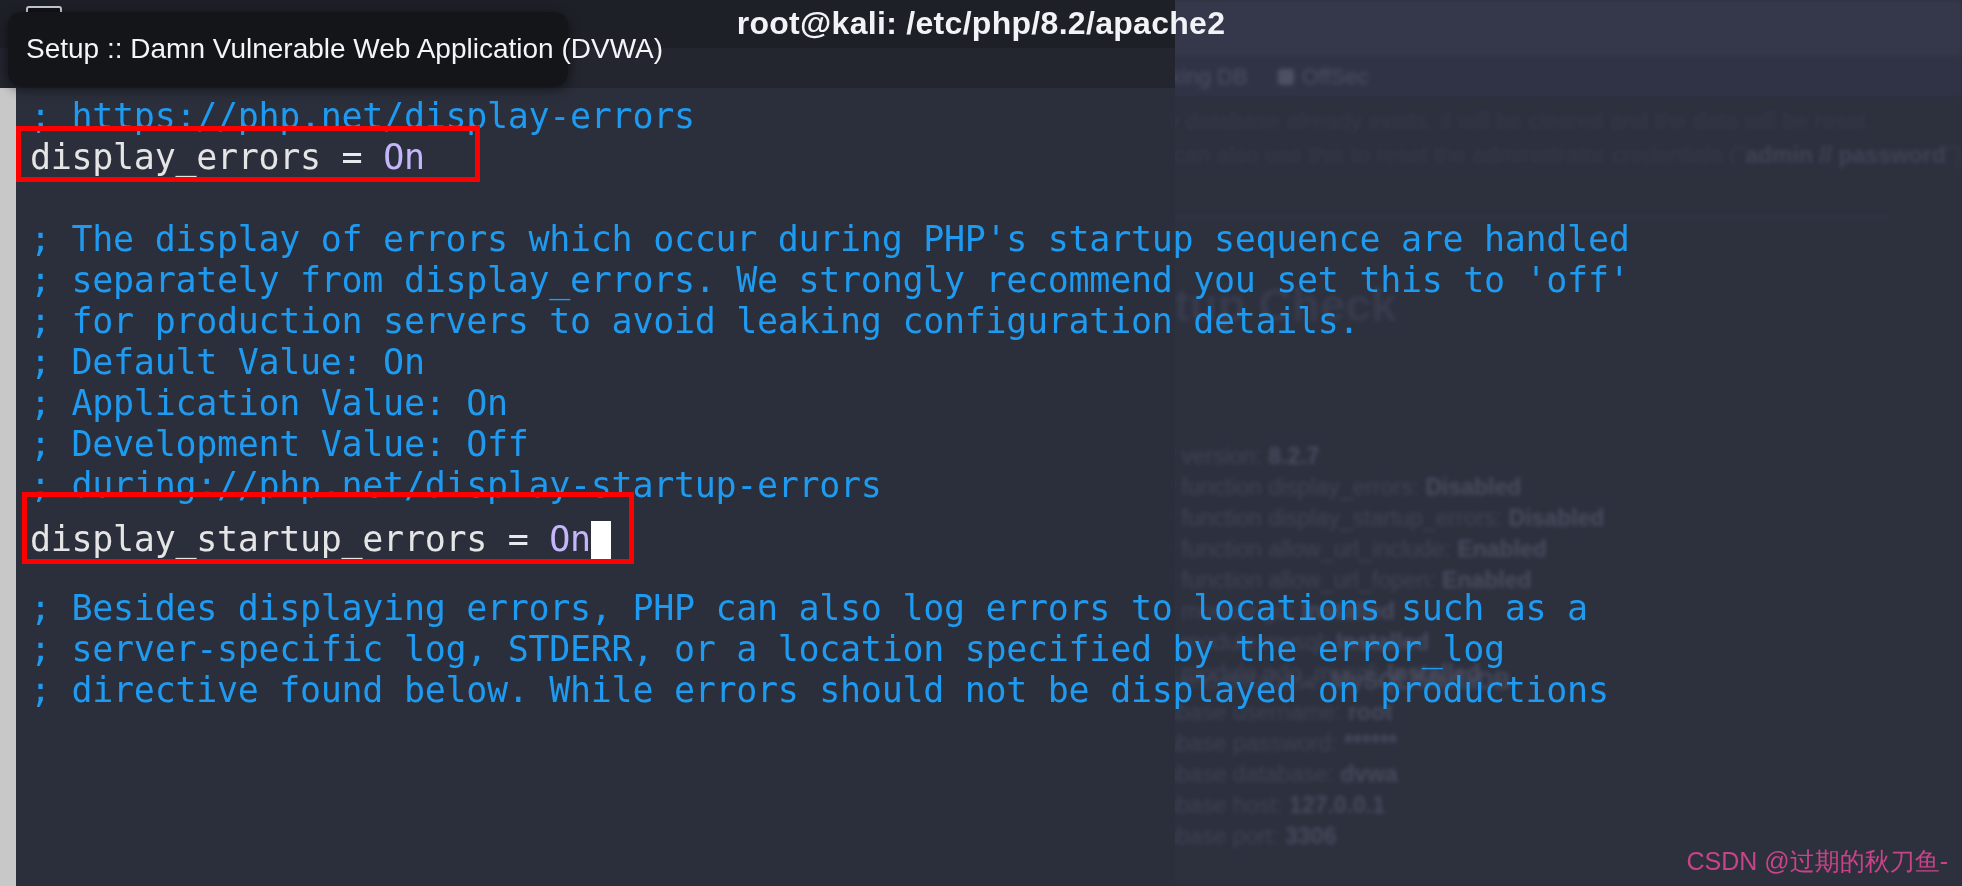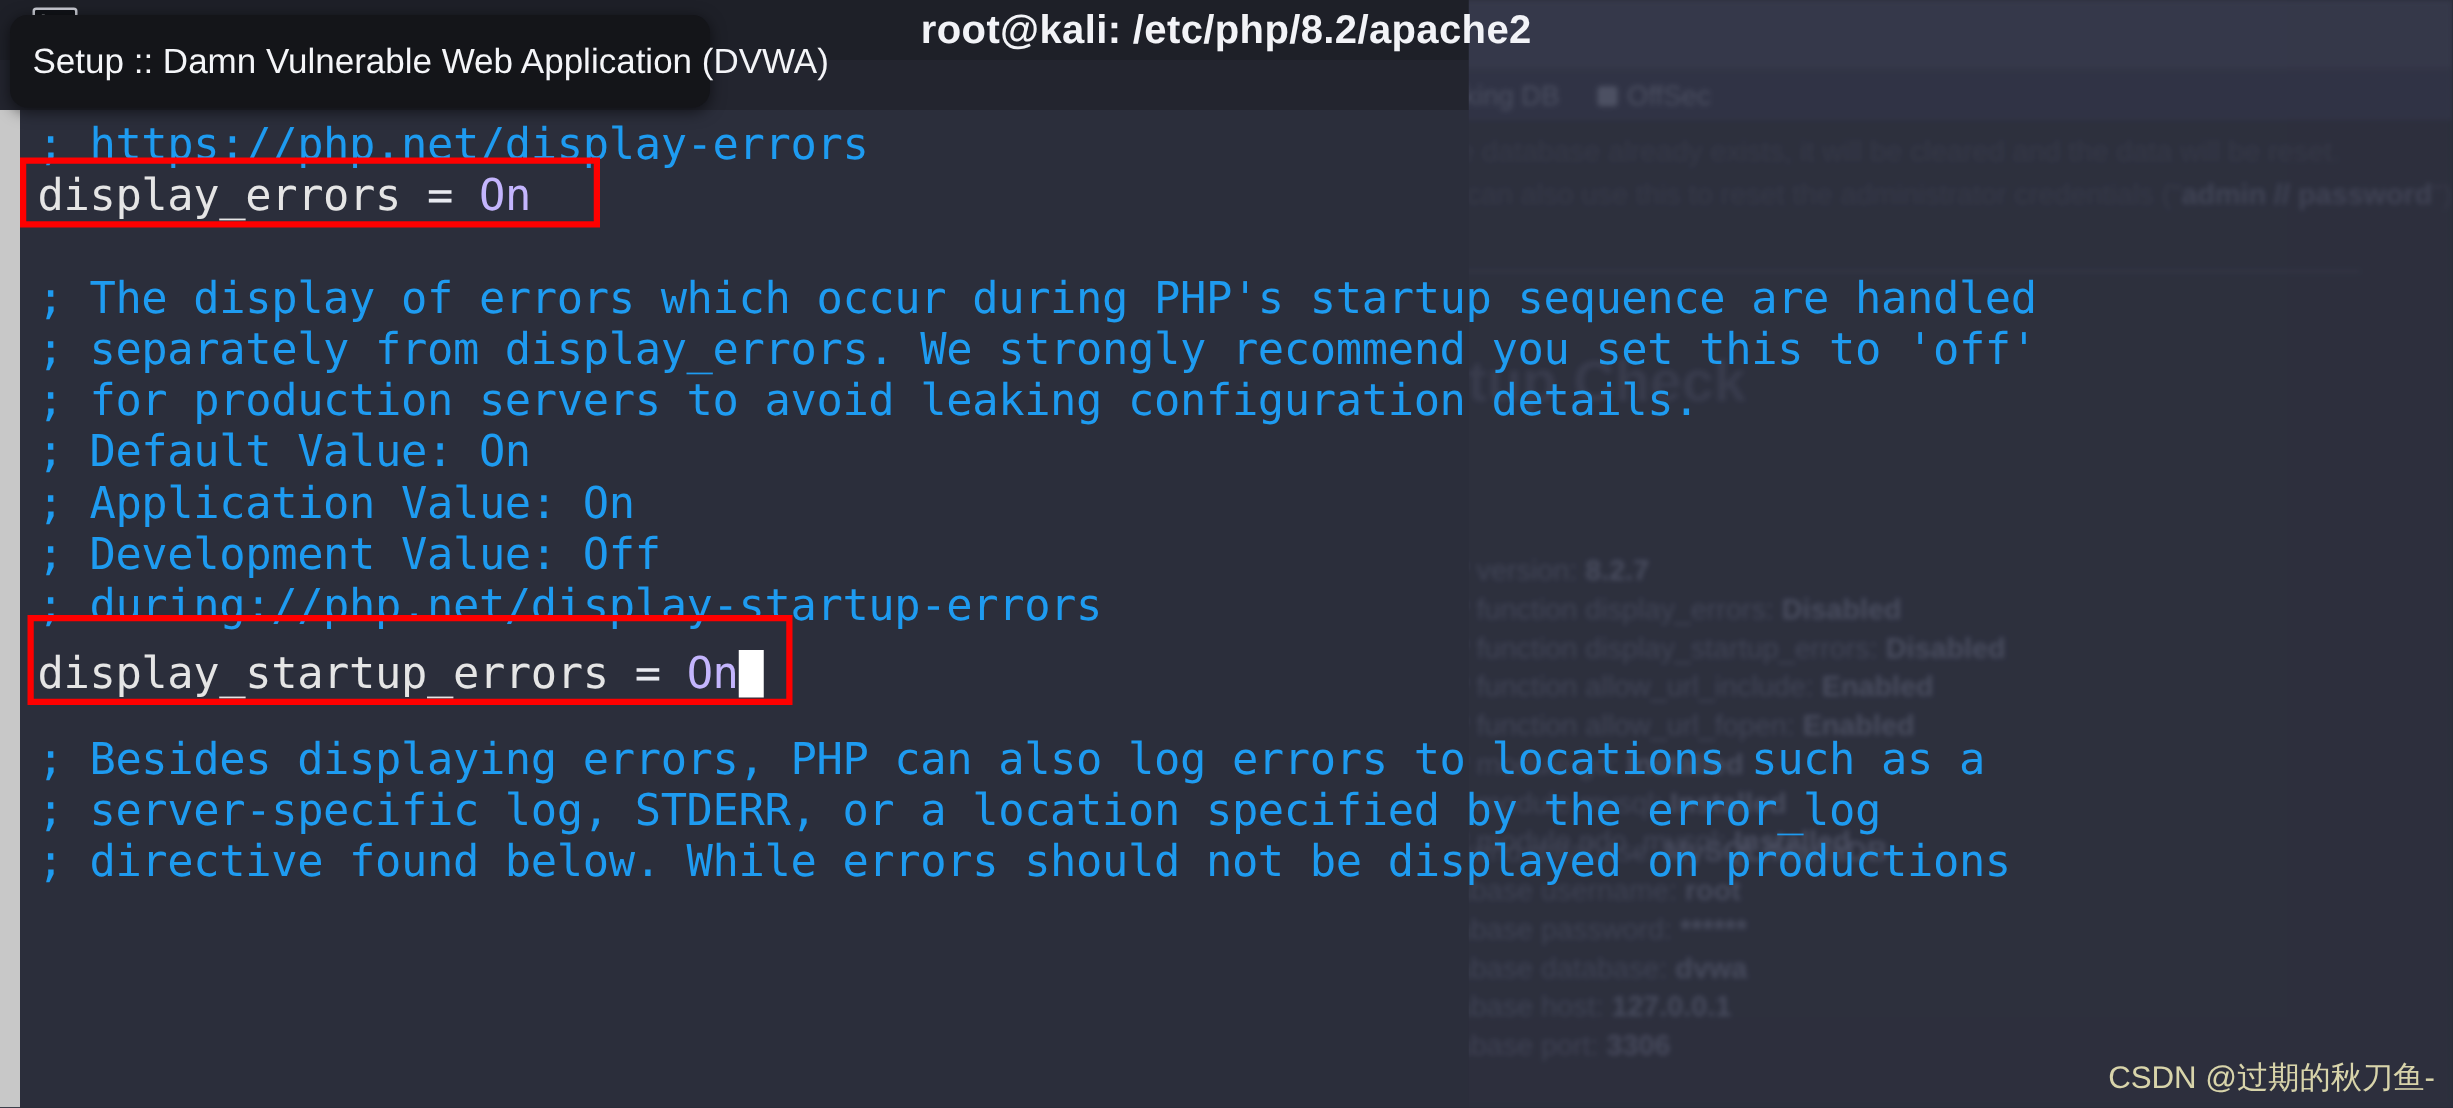--- a/index.html
+++ b/index.html
@@ -250,21 +250,21 @@
     color: #f4f5f8;
     white-space: nowrap;
   }
 
   
   #watermark {
     position: absolute;
     right: 14px; bottom: 8px;
     font-family: "Liberation Sans", sans-serif;
     font-size: 25px;
-    color: #fef9c3;
+    color: #ec4899;
     opacity: .82;
     white-space: nowrap;
   }
 </style>
 </head>
 <body>
 
 <div id="screen">
 
   <div id="browser-layer">

